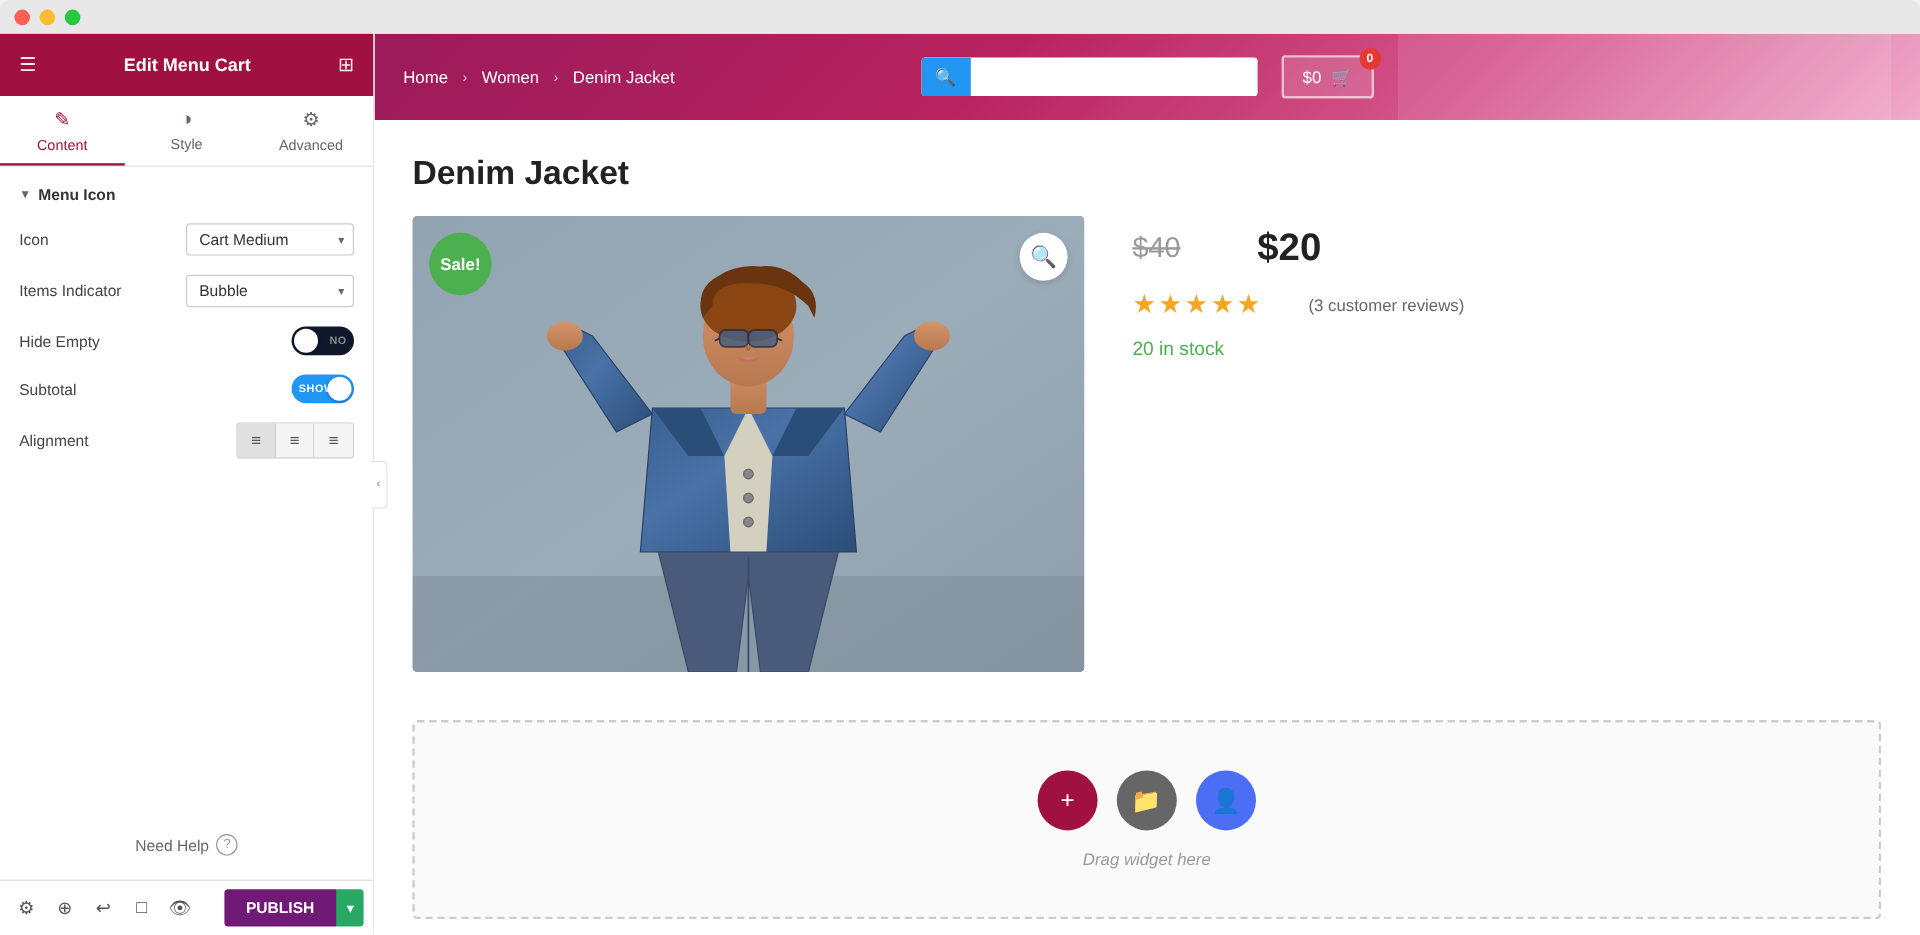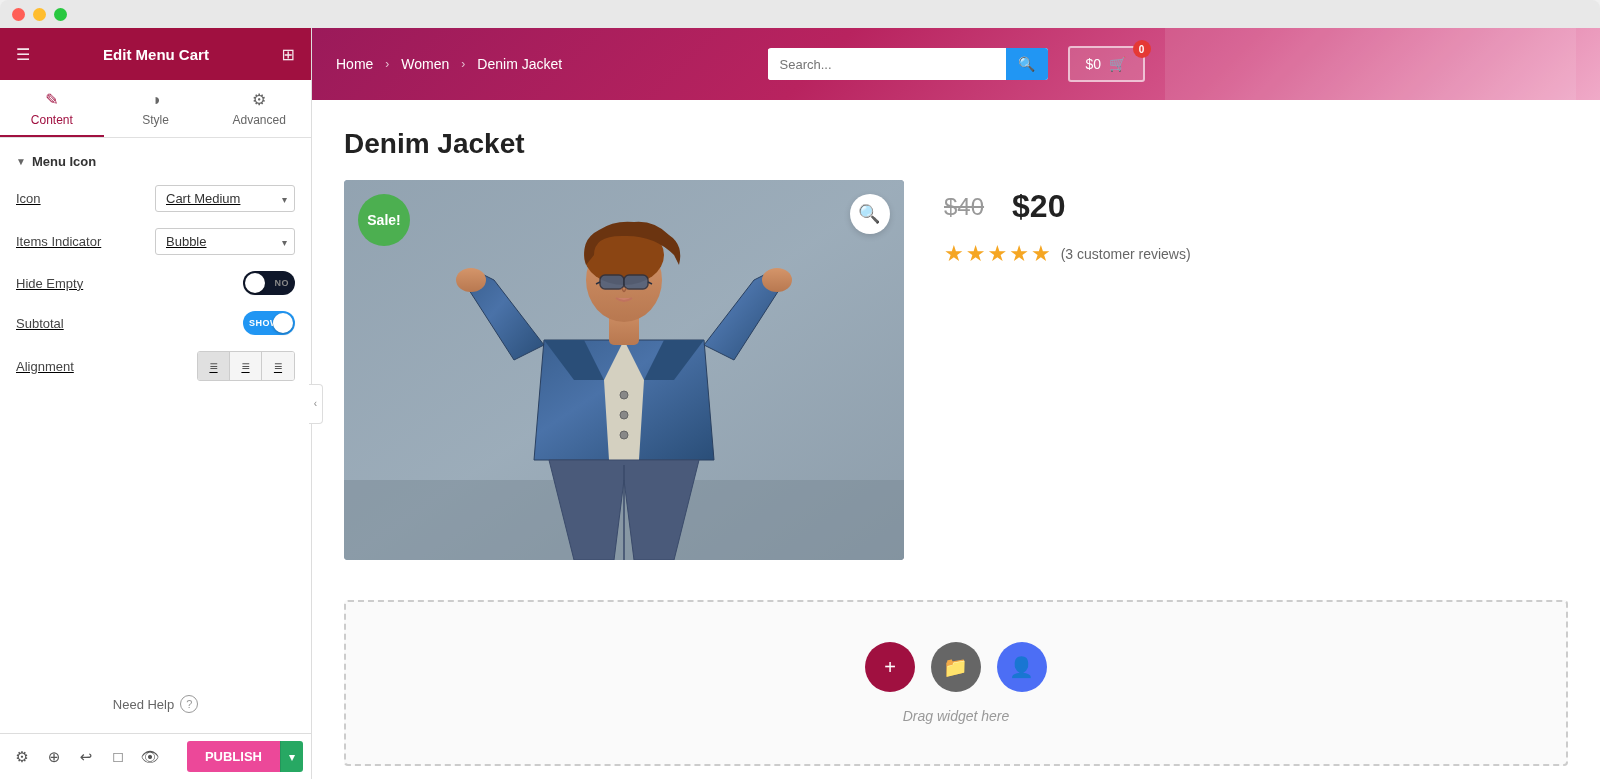--- a/index.html
+++ b/index.html
@@ -62,21 +62,20 @@
     .section-header {
       display: flex; align-items: center; gap: 6px;
       font-size: 13px; font-weight: 600; color: #333;
       margin-bottom: 16px; cursor: pointer;
     }
     .section-header .chevron { font-size: 10px; color: #666; }
 
     .form-row {
       display: flex; align-items: center; justify-content: space-between;
       margin-bottom: 16px;
-      text-decoration: underline;
     }
     .form-label { font-size: 13px; color: #444; }
 
     .select-wrapper {
       position: relative; display: flex; align-items: flex-start;
     }
     .form-select {
       appearance: none; -webkit-appearance: none;
       border: 1px solid #ccc; border-radius: 3px;
       padding: 5px 28px 5px 10px;
@@ -144,21 +143,21 @@
       display: flex; align-items: center; justify-content: space-between;
       padding: 0 8px; height: 46px; background: #fff;
     }
     .bottom-icons { display: flex; gap: 4px; align-items: center; }
     .bottom-icon {
       width: 28px; height: 28px; display: flex; align-items: center; justify-content: center;
       cursor: pointer; font-size: 15px; color: #555; border-radius: 3px;
     }
     .publish-btn-wrap { display: flex; }
     .publish-btn {
-      background: #ec4899; color: #fff; border: none; border-radius: 3px 0 0 3px;
+      background: #701a75; color: #fff; border: none; border-radius: 3px 0 0 3px;
       padding: 8px 18px; font-size: 13px; font-weight: 600; cursor: pointer;
     }
     .publish-arrow {
       background: #27a863; color: #fff; border: none; border-radius: 0 3px 3px 0;
       padding: 8px 8px; font-size: 12px; cursor: pointer; border-left: 1px solid #23965a;
     }
 
     
     .collapse-handle {
       position: absolute; right: -12px; top: 50%; transform: translateY(-50%);
@@ -243,26 +242,26 @@
     .product-img {
       width: 100%; height: 380px; object-fit: cover;
       background: linear-gradient(135deg, #8a9bb0 0%, #a0b0c0 30%, #7a8a9a 60%, #6a7a8a 100%);
       display: flex; align-items: center; justify-content: center;
       position: relative; overflow: hidden;
     }
 
     .product-info { flex: 1; padding-top: 8px; }
     .price-wrap { display: flex; align-items: center; gap: 28px; margin-bottom: 16px; text-align: center; }
     .price-old { font-size: 24px; color: #999; text-decoration: line-through; }
-    .price-new { font-size: 32px; font-weight: 700; color: #222; }
+    .price-new { font-size: 32px; font-weight: 700; color: #222; margin-left: 36px; }
 
     .stars-wrap { display: flex; align-items: center; gap: 10px; margin-bottom: 16px; }
     .stars { display: flex; gap: 2px; }
     .star { font-size: 22px; color: #f5a623; }
-    .reviews { font-size: 14px; color: #666; }
+    .reviews { font-size: 14px; color: #666; margin-left: 30px; }
 
     .stock-text { font-size: 16px; color: #4caf50; font-weight: 500; }
 
     
     .drop-zone {
       border: 2px dashed #ccc; border-radius: 4px;
       margin: 0 0 0 0; padding: 40px 20px;
       display: flex; flex-direction: column; align-items: center; justify-content: center;
       gap: 16px; background: #fafafa;
       min-height: 120px;
@@ -404,21 +403,20 @@
     <div class="top-nav">
       <div class="breadcrumb">
         <span class="breadcrumb-item">Home</span>
         <span class="breadcrumb-sep">›</span>
         <span class="breadcrumb-item">Women</span>
         <span class="breadcrumb-sep">›</span>
         <span class="breadcrumb-item">Denim Jacket</span>
       </div>
 
       <div class="search-wrap">
-        <input class="search-input" type="text" placeholder="Search..." style="">
         <button class="search-btn">🔍</button>
       </div>
 
       <div class="cart-btn">
         <span class="cart-price">$0</span>
         <span>🛒</span>
         <div class="cart-badge">0</div>
       </div>
 
       <div style="flex:1; height:100%; background:rgba(255,255,255,0.1);"></div>
@@ -511,20 +509,21 @@
             <div class="stars">
               <span class="star">★</span>
               <span class="star">★</span>
               <span class="star">★</span>
               <span class="star">★</span>
               <span class="star">★</span>
             </div>
             <span class="reviews">(3 customer reviews)</span>
           </div>
 
+          <div class="stock-text">20 in stock</div>
         </div>
       </div>
 
       <div class="drop-zone">
         <div class="drop-zone-buttons">
           <button class="dz-btn dz-btn-add">+</button>
           <button class="dz-btn dz-btn-folder">📁</button>
           <button class="dz-btn dz-btn-widget">👤</button>
         </div>
         <span class="drop-zone-label">Drag widget here</span>

